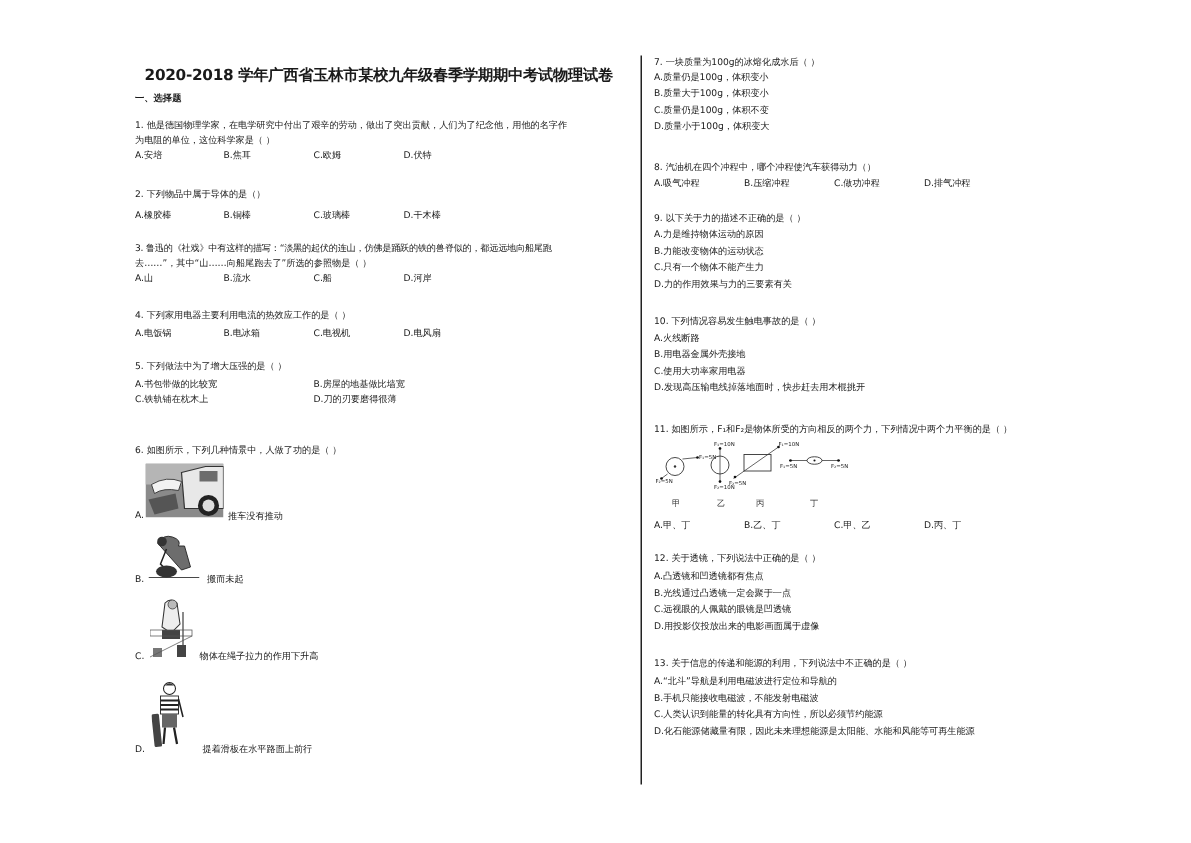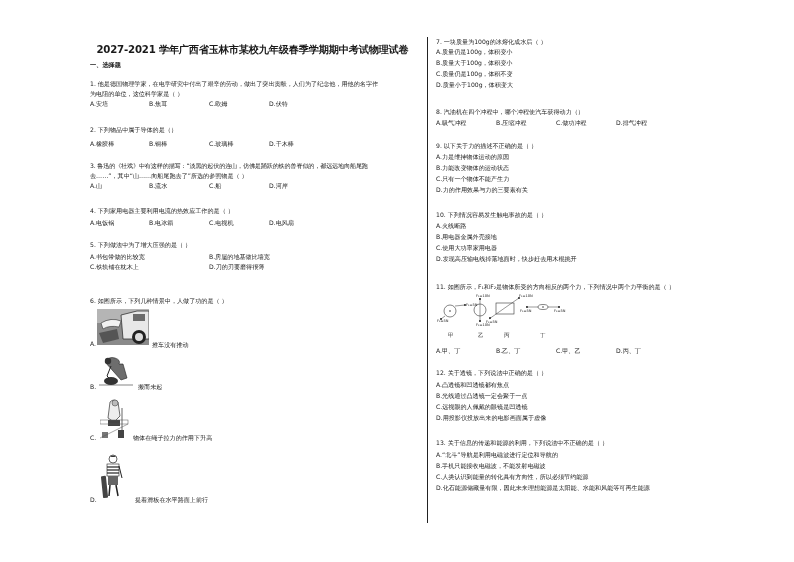--- a/index.html
+++ b/index.html
@@ -11,21 +11,21 @@
   .q { font-size: 6.1px; line-height: 10.5px; white-space: nowrap; }
   .opt { font-size: 6.1px; line-height: 10.5px; white-space: nowrap; }
   .divider { left: 427px; top: 37px; width: 1px; height: 486px; background: #222; }
   .img-box { position: absolute; background: #fff; }
   .force-label { position: absolute; font-size: 3.6px; white-space: nowrap; color: #222; }
   .diag-caption { position: absolute; font-size: 5.5px; color: #333; }
 </style>
 </head>
 <body>
 
-<div class="abs title">2027-2021 学年广西省玉林市某校九年级春季学期期中考试物理试卷</div>
+<div class="abs title">2020-2018 学年广西省玉林市某校九年级春季学期期中考试物理试卷</div>
 <div class="abs section">一、选择题</div>
 
 <div>
 
   <div>
     <div class="abs q" style="left:90px;top:79px;">1. 他是德国物理学家，在电学研究中付出了艰辛的劳动，做出了突出贡献，人们为了纪念他，用他的名字作</div>
     <div class="abs q" style="left:90px;top:89px;">为电阻的单位，这位科学家是（     ）</div>
     <div class="abs opt" style="left:90px;top:99px;">A.安培</div>
     <div class="abs opt" style="left:149px;top:99px;">B.焦耳</div>
     <div class="abs opt" style="left:209px;top:99px;">C.欧姆</div>

